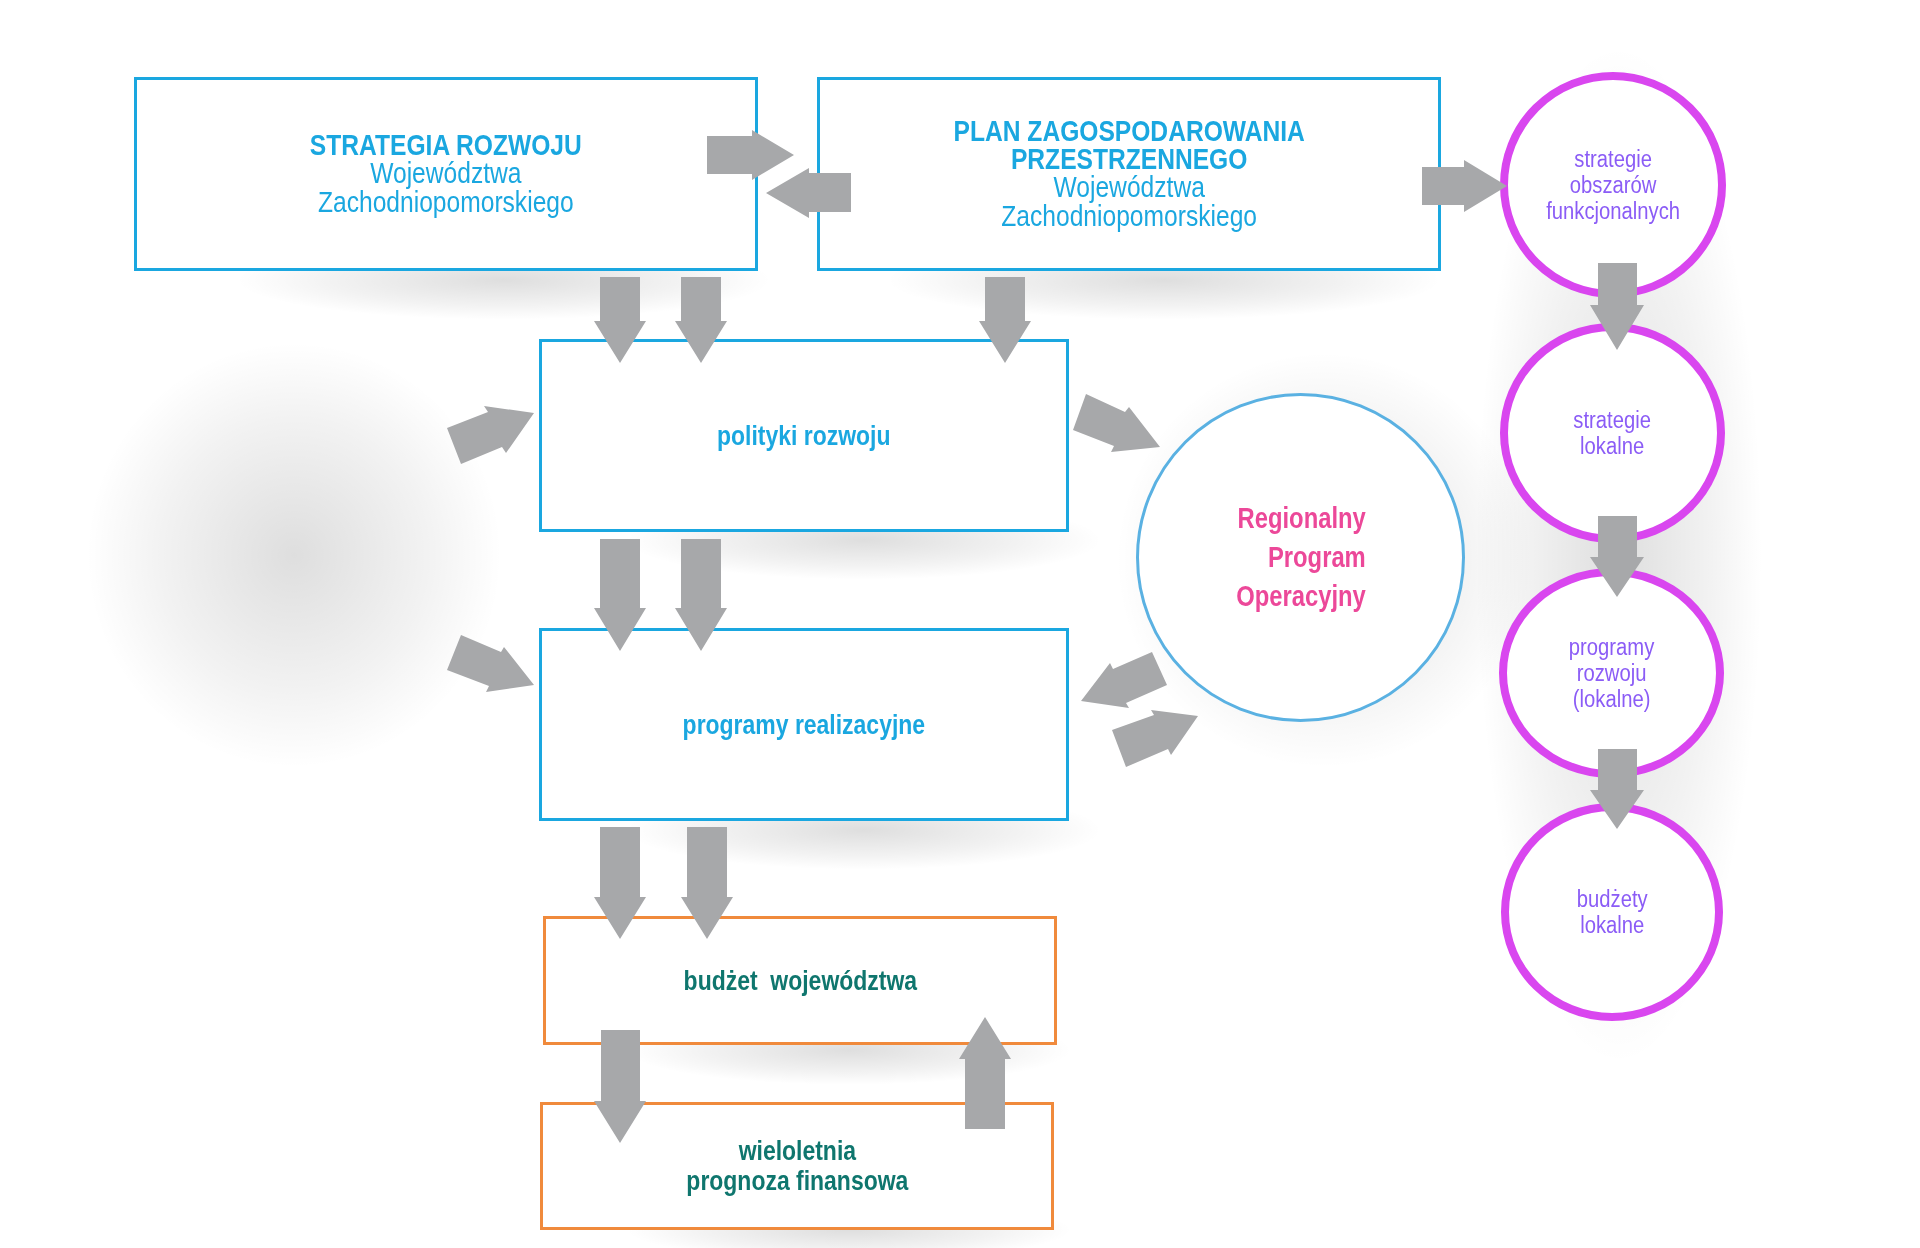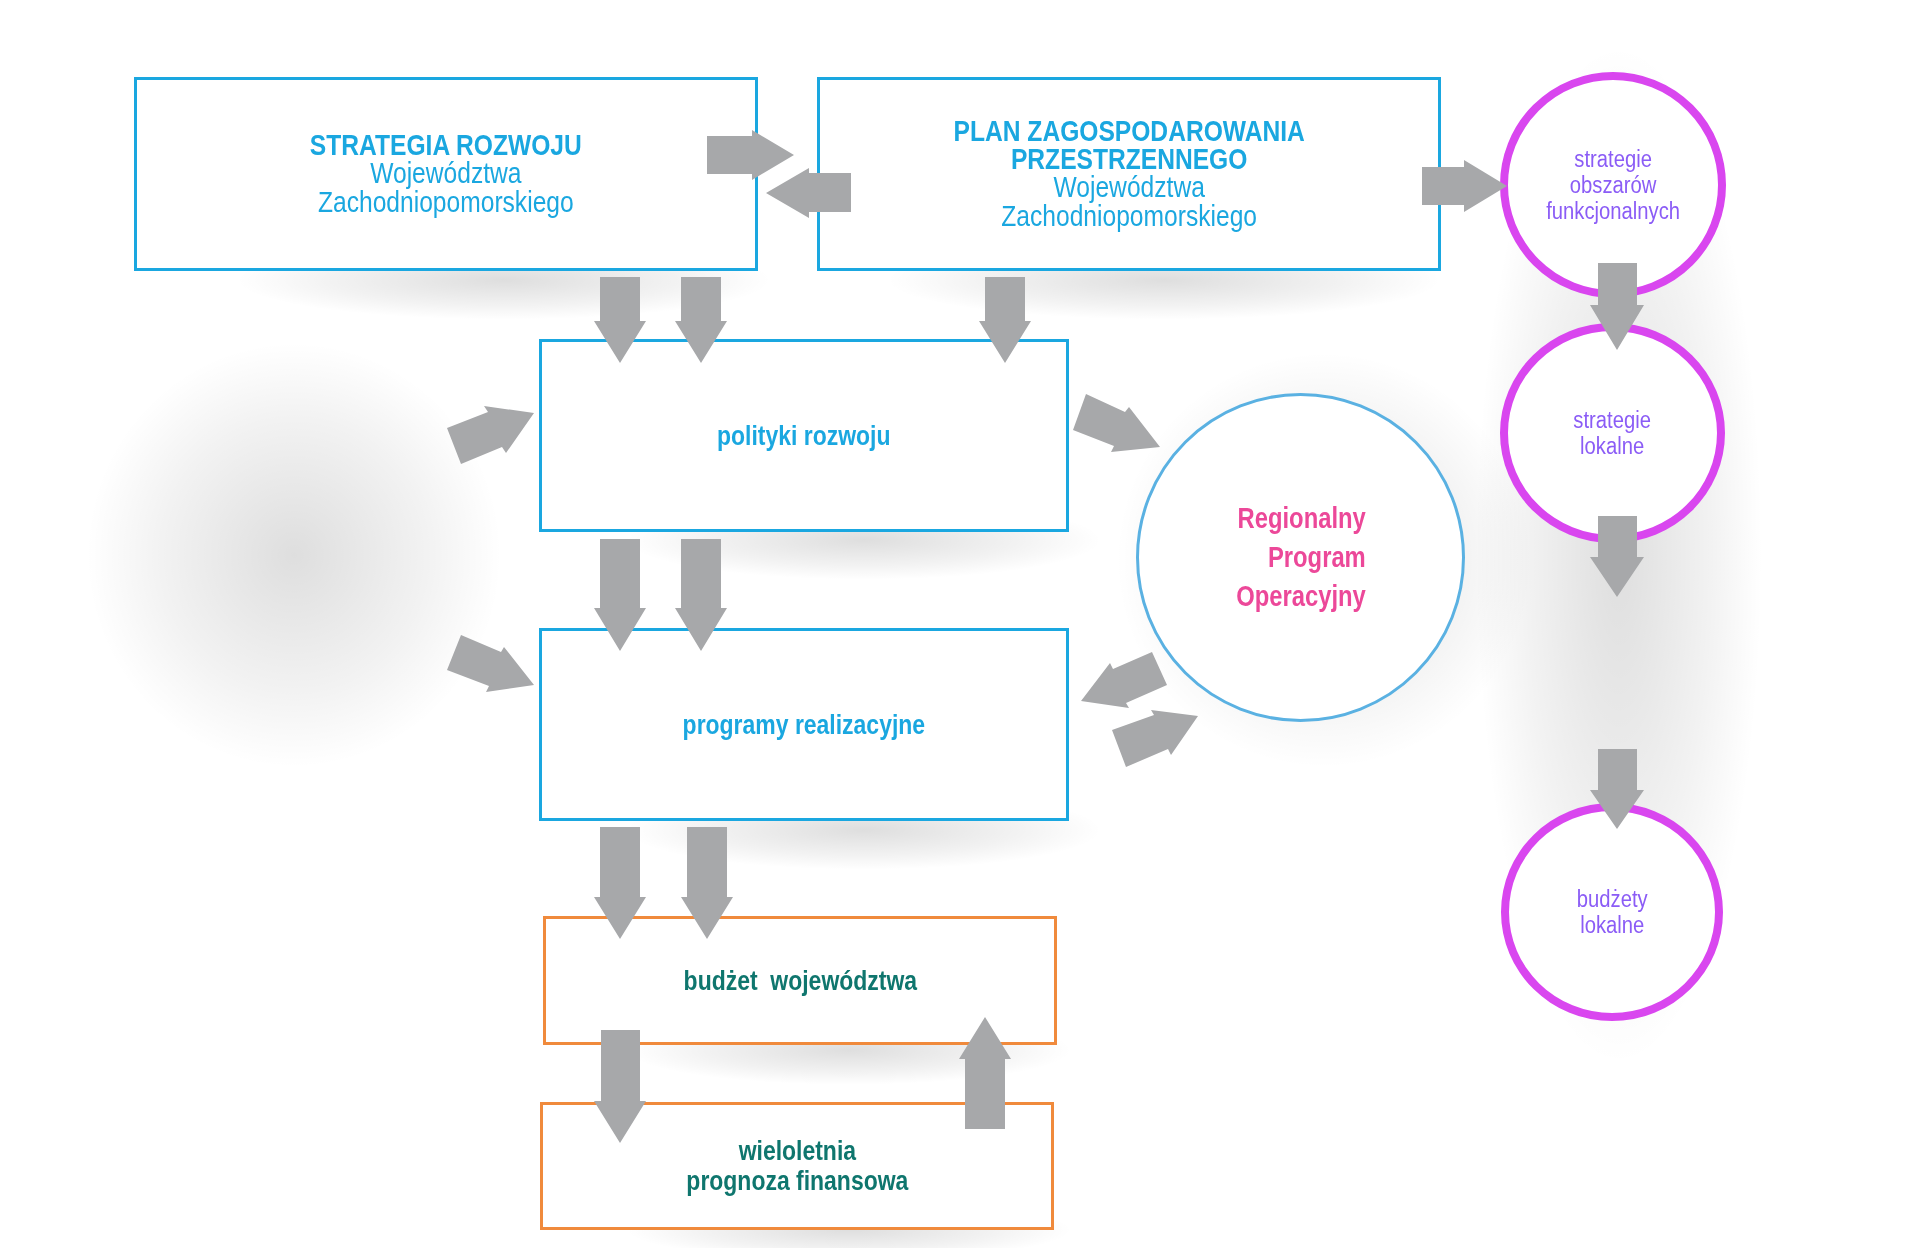--- a/index.html
+++ b/index.html
@@ -87,20 +87,27 @@
     </span>
   </div>
 
   <div class="circle pink" style="left:1496px;top:323px;width:225px;height:220px;">
     <span class="cond" style="transform:scaleX(0.88);">
       <span class="line" style="font-size:23px;line-height:26px;">strategie</span>
       <span class="line" style="font-size:23px;line-height:26px;">lokalne</span>
     </span>
   </div>
 
+  <div class="circle pink" style="left:1495px;top:568px;width:225px;height:210px;">
+    <span class="cond" style="transform:scaleX(0.88);">
+      <span class="line" style="font-size:23px;line-height:26px;">programy</span>
+      <span class="line" style="font-size:23px;line-height:26px;">rozwoju</span>
+      <span class="line" style="font-size:23px;line-height:26px;">(lokalne)</span>
+    </span>
+  </div>
 
   <div class="circle pink" style="left:1497px;top:803px;width:222px;height:218px;">
     <span class="cond" style="transform:scaleX(0.88);">
       <span class="line" style="font-size:23px;line-height:26px;">budżety</span>
       <span class="line" style="font-size:23px;line-height:26px;">lokalne</span>
     </span>
   </div>
 
   <svg id="arrows" viewBox="0 0 1920 1248">
 

